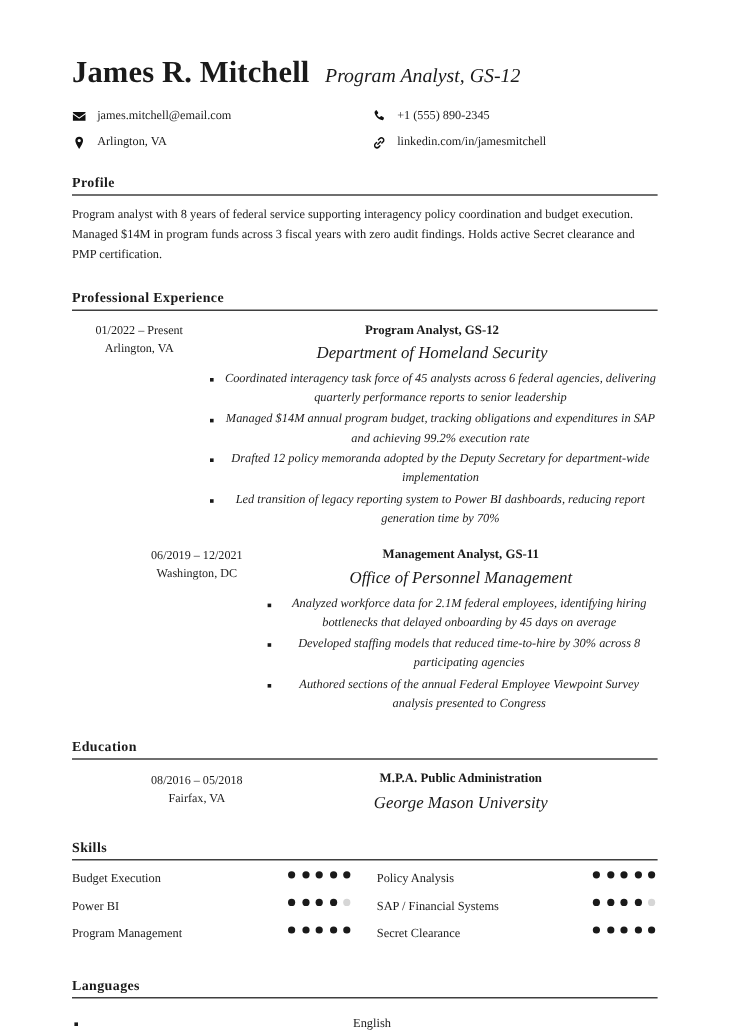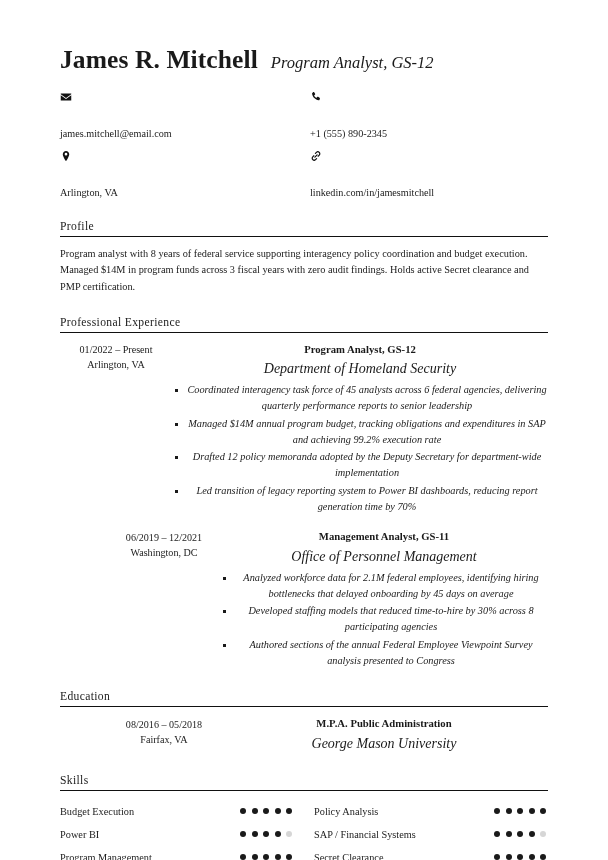--- a/index.html
+++ b/index.html
@@ -44,42 +44,42 @@
   }
 
   .contact-grid {
     margin-top: 17px;
     display: grid;
     grid-template-columns: 250px 1fr;
     row-gap: 10px;
   }
   .contact-item {
     display: flex;
-    gap: 25px;
+    align-items: center;
+    gap: 9px;
     font-size: 10.2px;
     line-height: 1.2;
-    flex-direction: column;
   }
   .contact-icon {
     width: 12px;
     height: 12px;
     display: inline-flex;
     align-items: center;
     justify-content: center;
     flex: 0 0 12px;
     color: #111111;
   }
   .contact-icon svg { display: block; }
   .contact-text { white-space: nowrap; }
 
   
   .section { margin-top: 20px; }
   .section-title {
     font-size: 11.6px;
-    font-weight: normal;
+    font-weight: bold;
     letter-spacing: 0.35px;
     padding-bottom: 3px;
   }
   .section-rule {
     border-bottom: 1.6px solid #111111;
     margin-bottom: 9px;
   }
 
   .summary {
     font-size: 10.3px;
@@ -138,21 +138,21 @@
   
   .skills-grid {
     display: grid;
     grid-template-columns: 1fr 1fr;
     column-gap: 20px;
     row-gap: 0;
     margin-top: 2px;
   }
   .skill-row {
     display: flex;
-    align-items: center;
+    align-items: flex-start;
     justify-content: space-between;
     height: 23px;
   }
   .skill-name {
     font-size: 10.3px;
     line-height: 1.3;
   }
   .dots {
     display: flex;
     gap: 5.5px;

